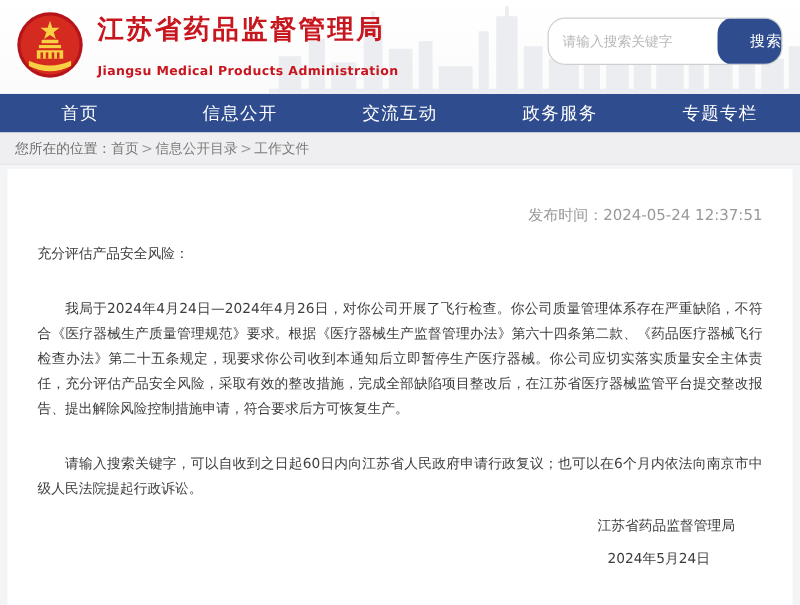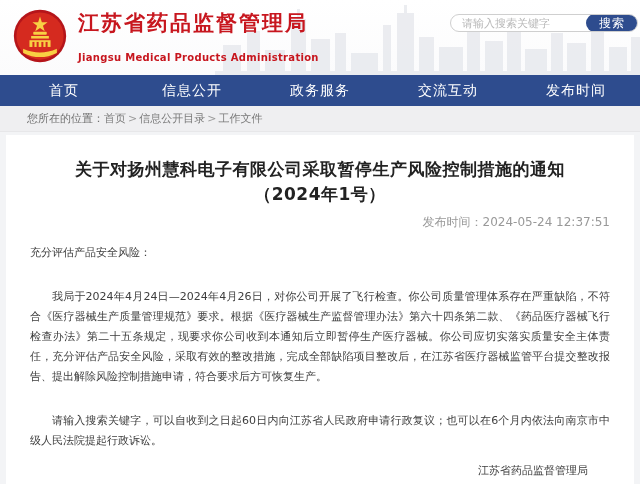--- a/index.html
+++ b/index.html
@@ -18,47 +18,48 @@
   .skyline {
     position:absolute; left:215px; bottom:0; width:430px; height:72px;
     opacity:.85; pointer-events:none;
   }
   .brand { position:absolute; left:13px; top:9px; display:flex; align-items:center; cursor:pointer; z-index:2; }
   .emblem { width:54px; height:54px; display:block; }
   .brand-text { margin-left:11px; color:#c7161e; }
   .brand-cn { font-size:21px; font-weight:bold; letter-spacing:2px; line-height:26px; }
   .brand-en { font-size:10px; font-weight:bold; letter-spacing:.3px; margin-top:16px; }
   .search {
-    position:absolute; right:2px; top:14px; z-index:2;
-    width:188px; height:18px;
+    position:absolute; right:14px; top:14px; z-index:2;
+    width:188px; height:38px;
     background:#fff; border:1px solid #cfcfcf; border-radius:14px;
     display:flex; align-items:stretch; overflow:hidden;
   }
   .search input {
     flex:1; min-width:0; border:none; outline:none; background:transparent;
     padding:0 11px; font-size:11px; color:#666;
     font-family:"DejaVu Sans","Liberation Sans",sans-serif;
   }
   .search input::placeholder { color:#b8b8b8; }
   .search-btn {
     width:52px; border:none; cursor:pointer;
     background:#2e4c8e; color:#fff; font-size:12px; letter-spacing:1px;
     border-radius:13px; margin:-1px;
     font-family:"DejaVu Sans","Liberation Sans",sans-serif;
+    text-align:right;
   }
   
   .nav { height:31px; background:#2e4c8e; display:flex; }
   .nav-item {
     flex:1; display:flex; align-items:center; justify-content:center;
     color:#fff; font-size:14px; letter-spacing:1px; cursor:pointer;
   }
   
   .breadcrumb {
     height:26px; background:#efeff1; border-bottom:1px solid #e7e7e9;
-    display:flex; align-items:center; padding:0 27px;
+    display:flex; align-items:center; padding:0 12px;
     font-size:11px; color:#6f6f6f; white-space:nowrap;
   }
   .crumb-link { color:#7a7a7a; cursor:pointer; }
   .crumb-sep { color:#9a9a9a; margin:0 2px; }
   
   .content {
     margin:3px 6px 0; background:#fff;
     height:378px; padding:22px 24px 0;
   }
   .doc-title {
@@ -126,39 +127,35 @@
 
   <div class="search">
     <input type="text" placeholder="请输入搜索关键字" style="">
     <button class="search-btn">搜索</button>
   </div>
 </div>
 
 <div class="nav">
   <div class="nav-item">首页</div>
   <div class="nav-item">信息公开</div>
+  <div class="nav-item">交流互动</div>
   <div class="nav-item">政务服务</div>
-  <div class="nav-item">交流互动</div>
-  <div class="nav-item">发布时间</div>
+  <div class="nav-item">专题专栏</div>
 </div>
 
 <div class="breadcrumb">
   <span>您所在的位置：</span>
   <span class="crumb-link">首页</span>
   <span class="crumb-sep">&gt;</span>
   <span class="crumb-link">信息公开目录</span>
   <span class="crumb-sep">&gt;</span>
   <span class="crumb-link">工作文件</span>
 </div>
 
 <div class="content">
-  <div class="doc-title">
-    <div>关于对扬州慧科电子有限公司采取暂停生产风险控制措施的通知</div>
-    <div>（2024年1号）</div>
-  </div>
   <div class="publish">发布时间：2024-05-24 12:37:51</div>
 
   <div class="doc-body">
     <div class="salutation">充分评估产品安全风险：</div>
     <div class="para">我局于2024年4月24日—2024年4月26日，对你公司开展了飞行检查。你公司质量管理体系存在严重缺陷，不符合《医疗器械生产质量管理规范》要求。根据《医疗器械生产监督管理办法》第六十四条第二款、《药品医疗器械飞行检查办法》第二十五条规定，现要求你公司收到本通知后立即暂停生产医疗器械。你公司应切实落实质量安全主体责任，充分评估产品安全风险，采取有效的整改措施，完成全部缺陷项目整改后，在江苏省医疗器械监管平台提交整改报告、提出解除风险控制措施申请，符合要求后方可恢复生产。</div>
     <div class="para">请输入搜索关键字，可以自收到之日起60日内向江苏省人民政府申请行政复议；也可以在6个月内依法向南京市中级人民法院提起行政诉讼。</div>
     <div class="sig">江苏省药品监督管理局</div>
     <div class="sig-date">2024年5月24日</div>
   </div>
 </div>

